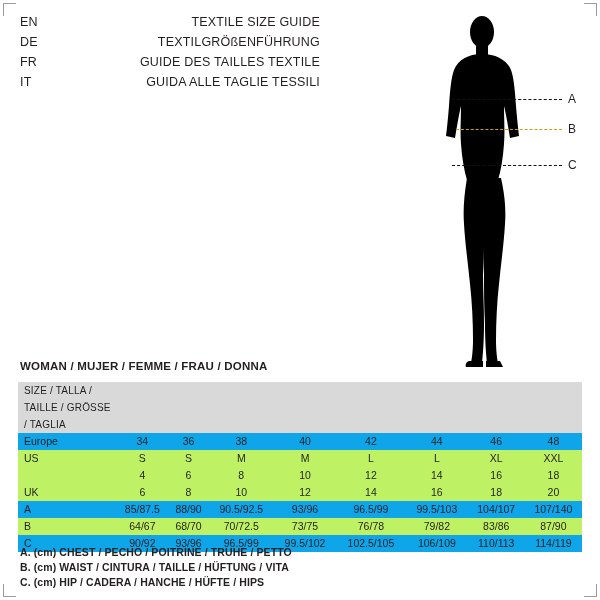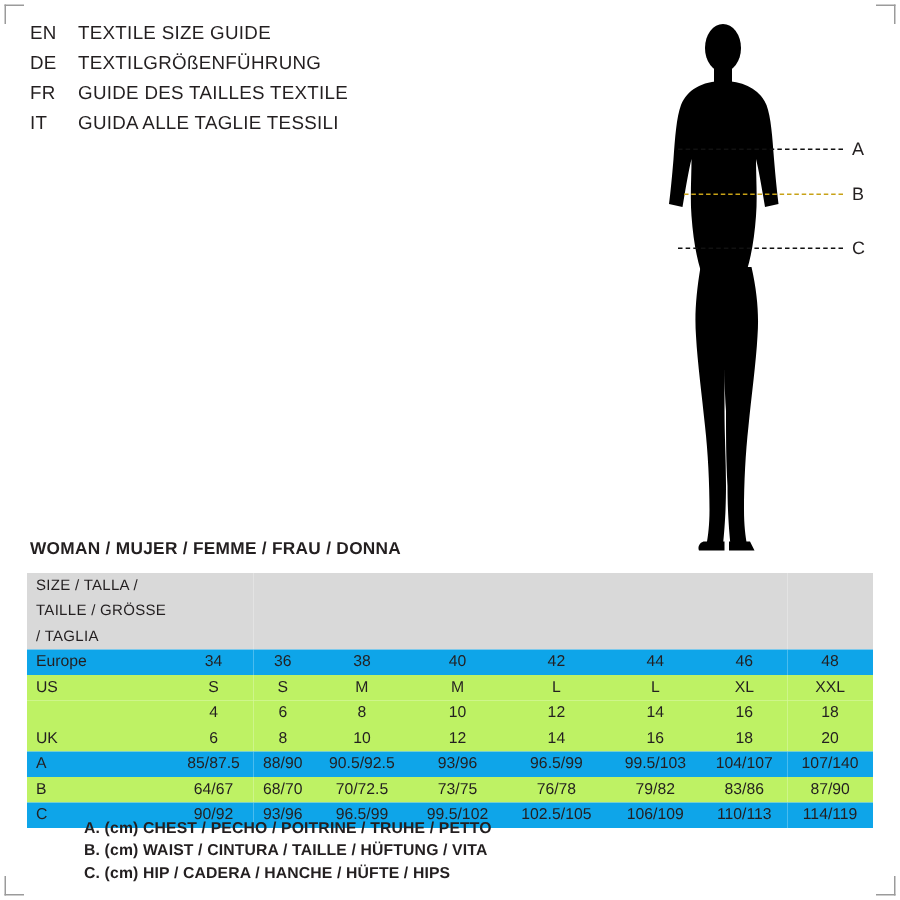--- a/index.html
+++ b/index.html
@@ -26,20 +26,21 @@
   .lang-block {
     position: absolute;
     top: 15px;
     left: 20px;
     width: 300px;
   }
   .lang-row {
     display: flex;
     align-items: baseline;
     height: 20px;
+    justify-content: space-between;
   }
   .lang-code {
     width: 32px;
     font-size: 12.5px;
     letter-spacing: 0.2px;
     color: #231f20;
   }
   .lang-title {
     font-size: 12.5px;
     letter-spacing: 0.2px;
@@ -117,21 +118,20 @@
   tr.plain td {
     background: #bef264;
   }
 
   
   .legend {
     position: absolute;
     top: 545px;
     left: 20px;
     width: 420px;
-    margin-left: 36px;
   }
   .legend-line {
     font-size: 10.5px;
     font-weight: bold;
     letter-spacing: 0.1px;
     height: 15px;
     line-height: 15px;
     color: #231f20;
   }
 

